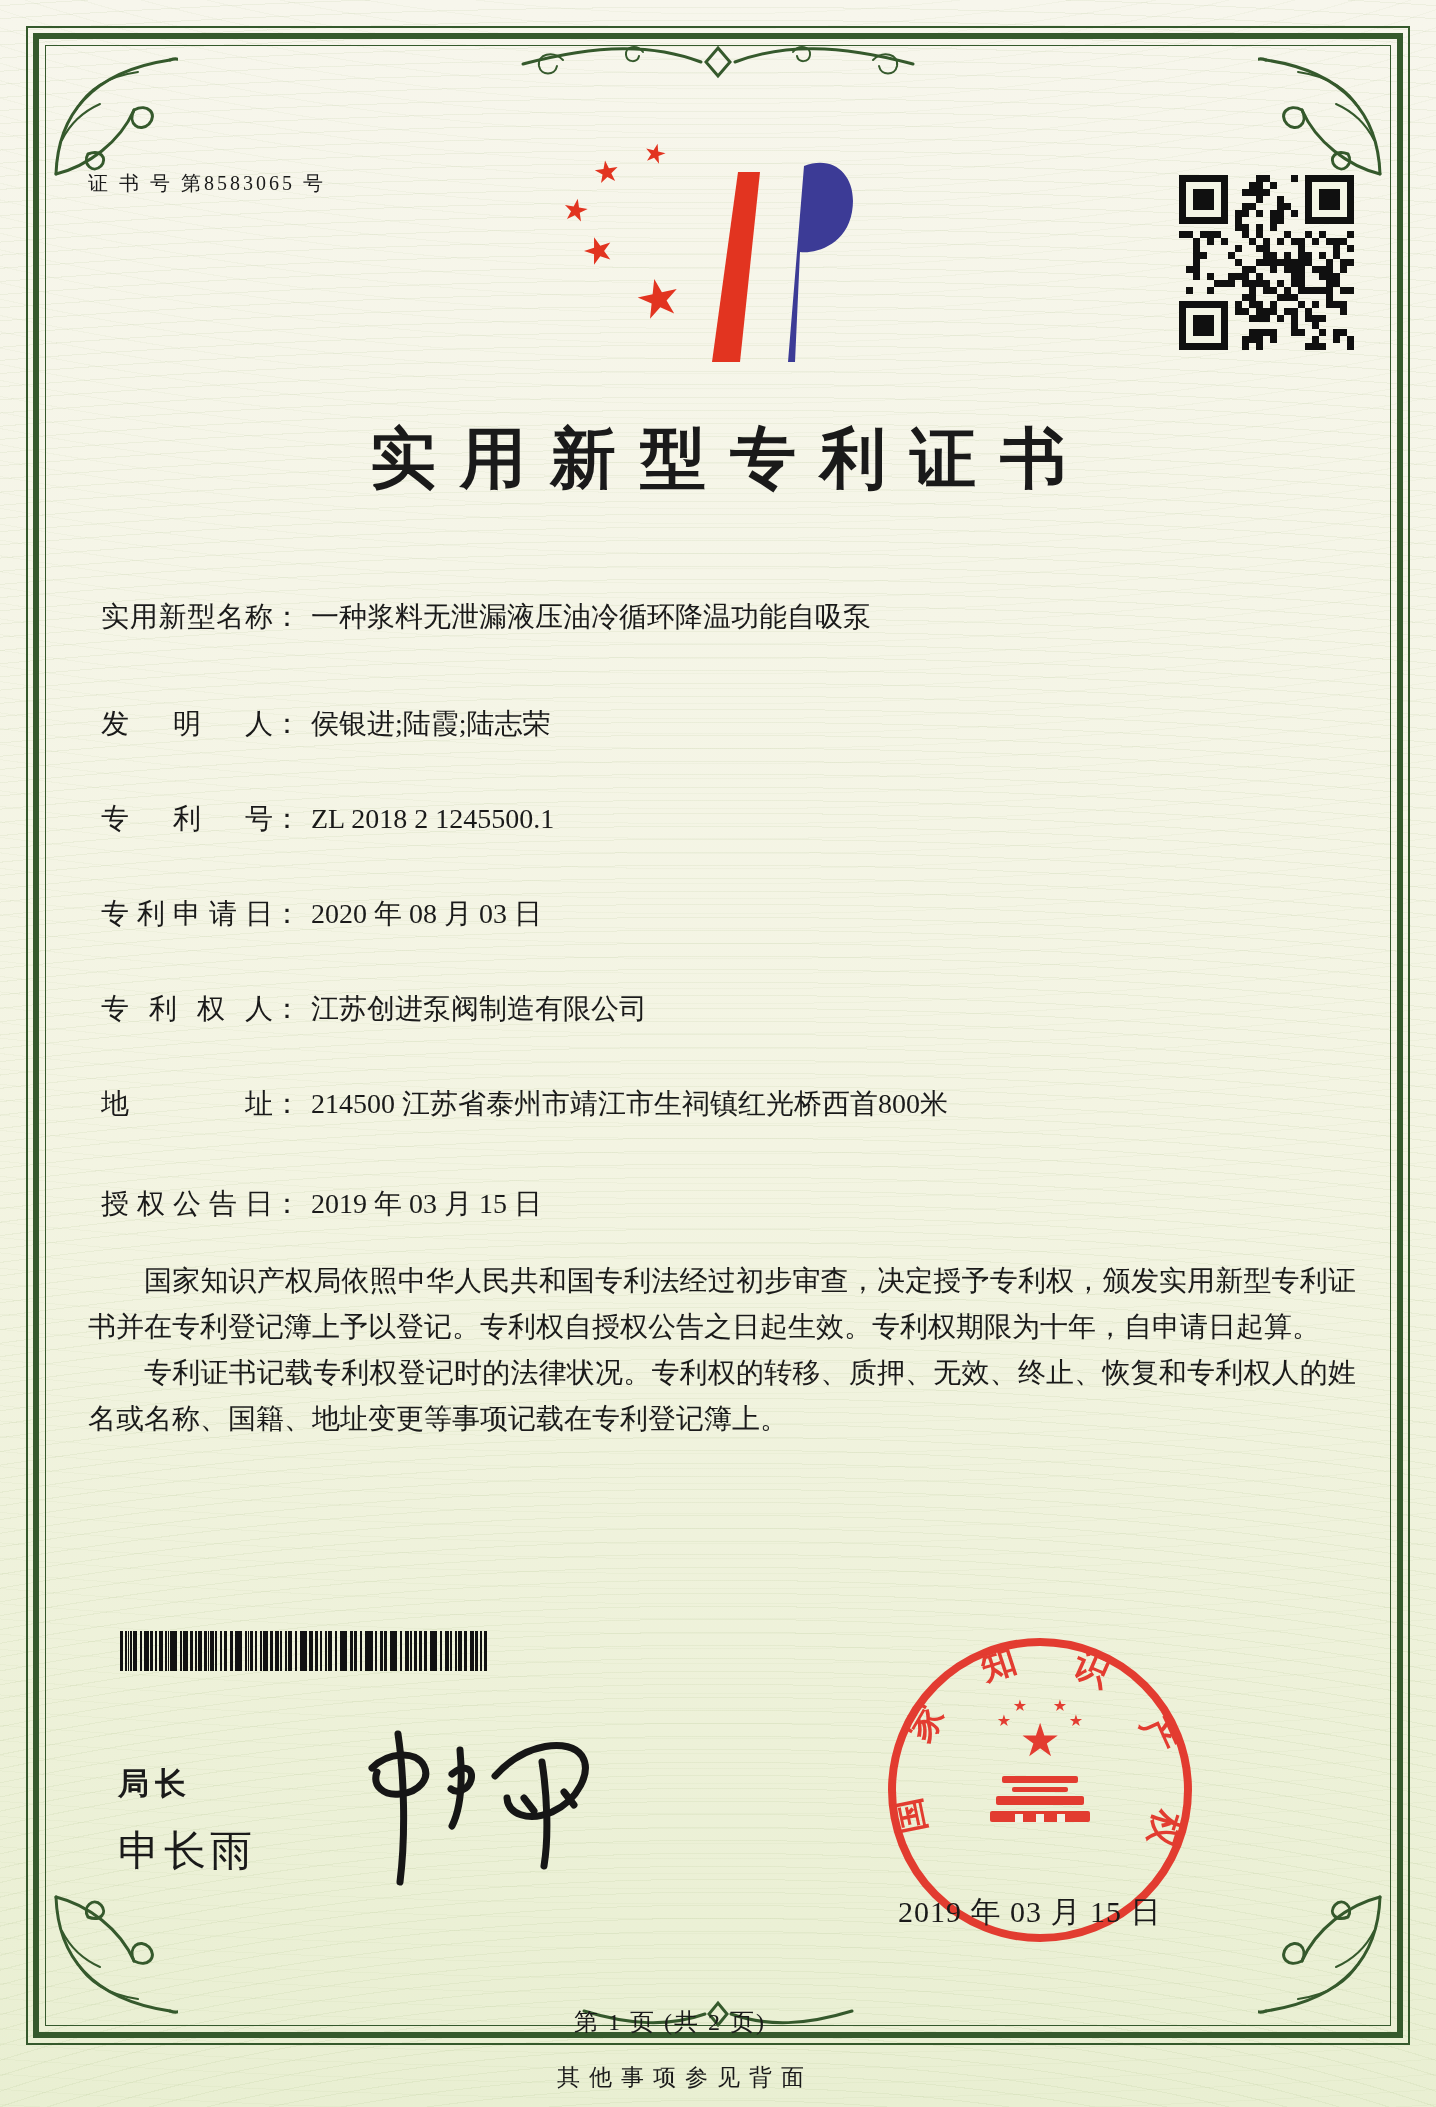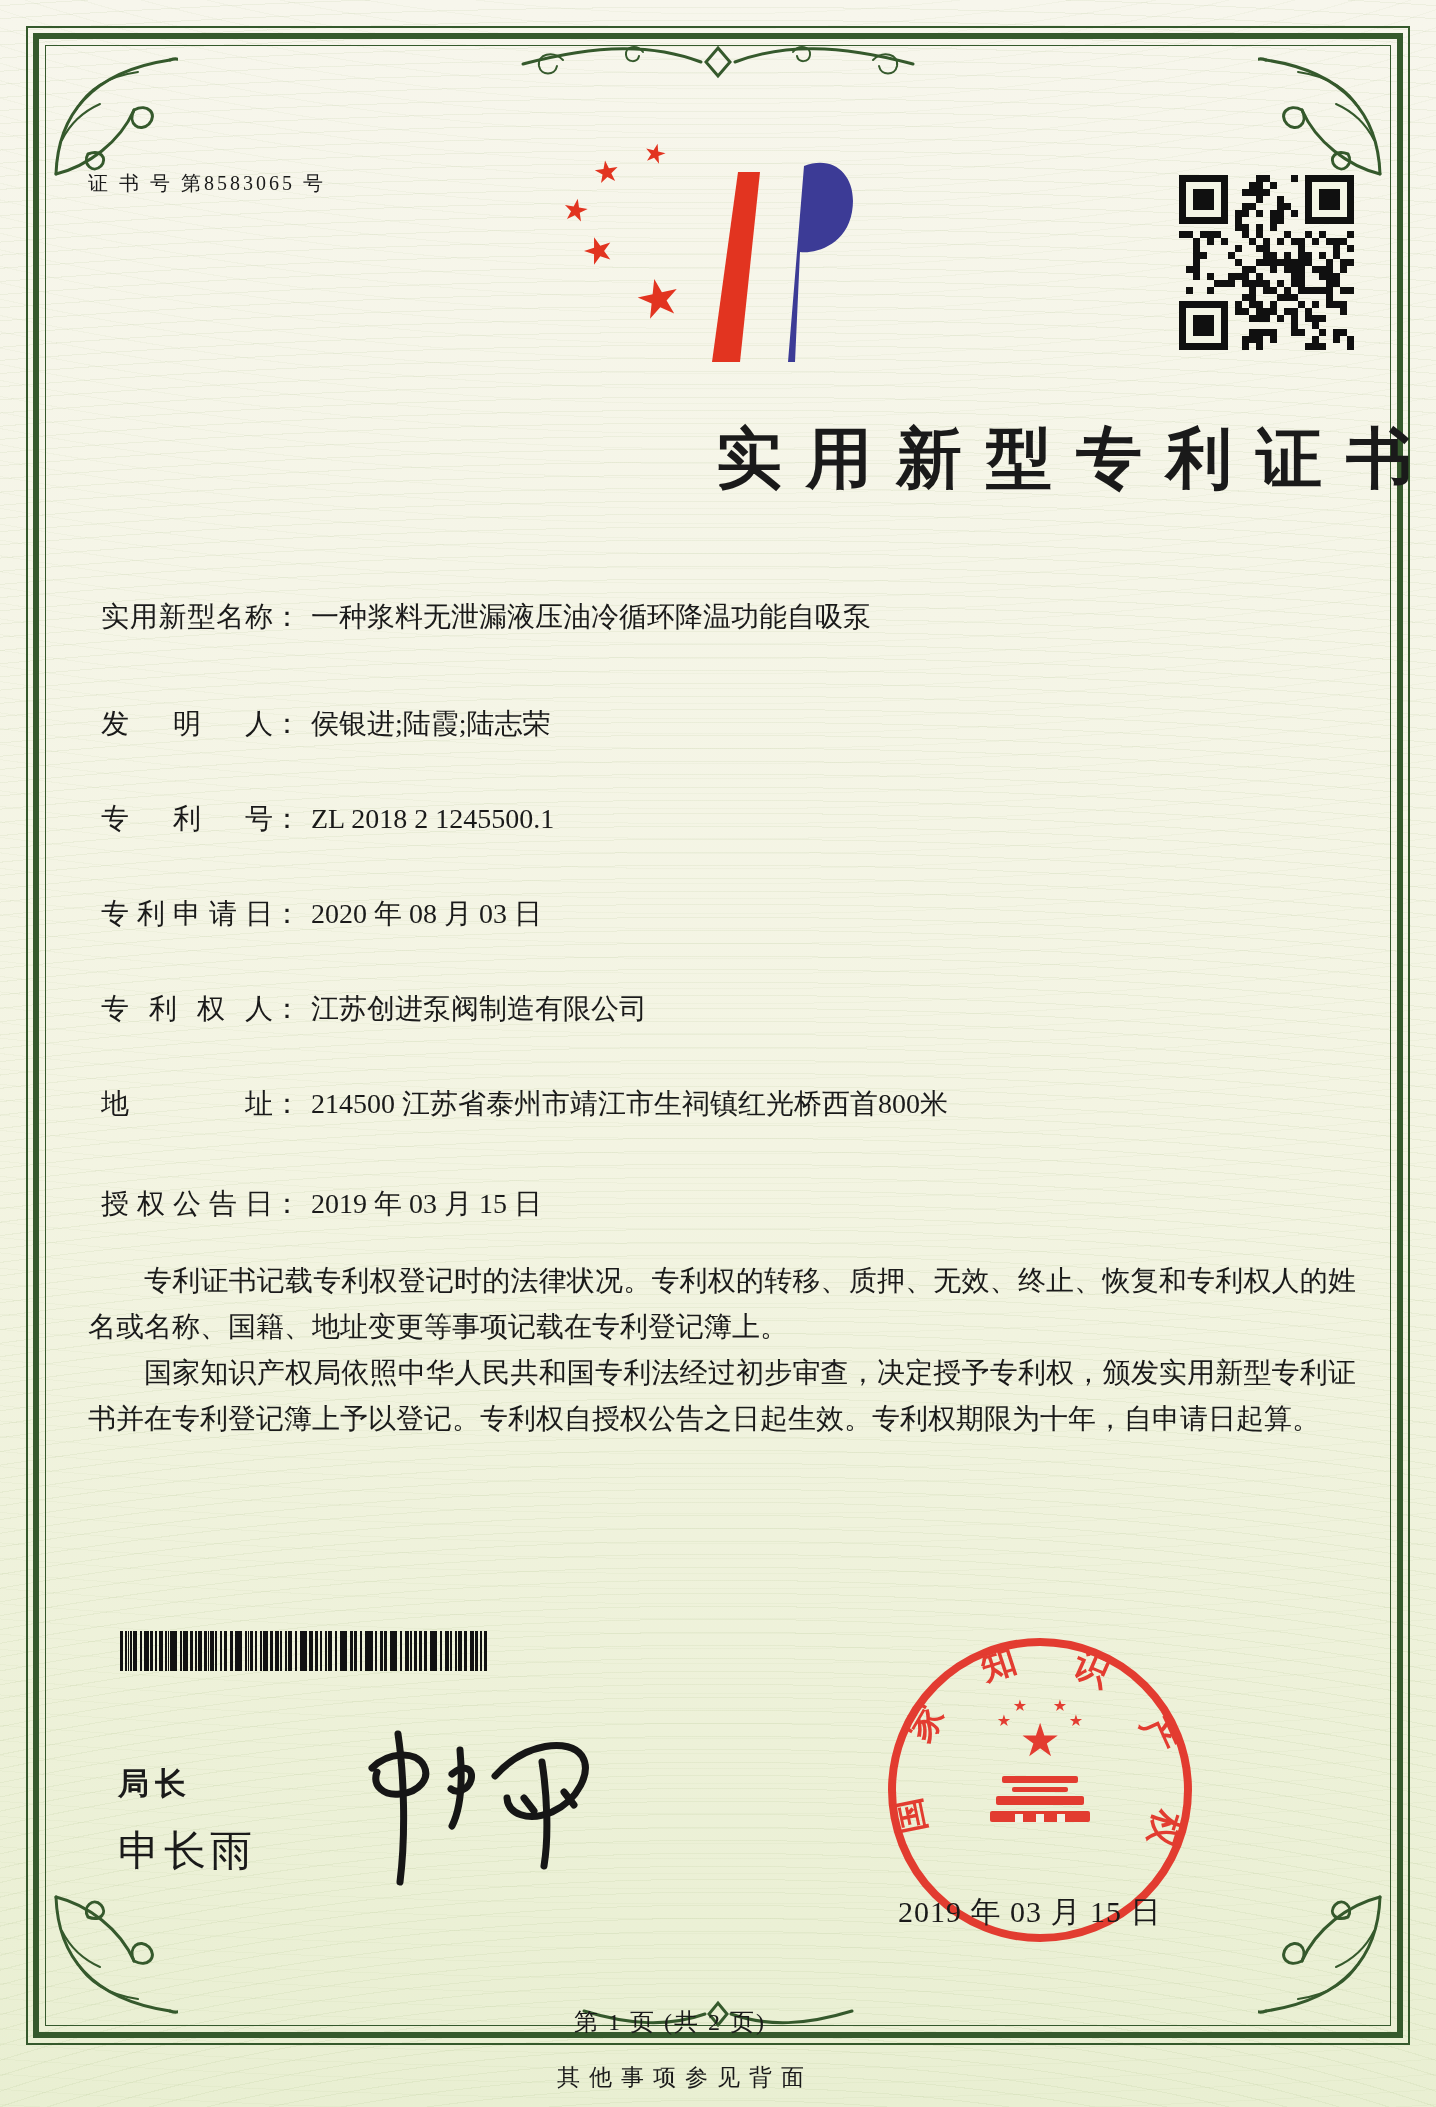--- a/index.html
+++ b/index.html
@@ -21,21 +21,21 @@
   .corner.tr{right:48px;top:48px;transform:scaleX(-1);}
   .corner.bl{left:48px;bottom:84px;transform:scaleY(-1);}
   .corner.br{right:48px;bottom:84px;transform:scale(-1,-1);}
   .mid-orn{position:absolute;left:50%;transform:translateX(-50%);}
   .mid-orn.top{top:38px;}
   .mid-orn.bottom{bottom:74px;transform:translateX(-50%) scaleY(-1);}
   
   .cert-no{position:absolute;left:88px;top:170px;font-size:20px;letter-spacing:3px;}
   .logo{position:absolute;left:550px;top:140px;width:320px;height:230px;}
   .qr{position:absolute;left:1176px;top:172px;width:184px;height:184px;}
-  .title{position:absolute;left:0;right:0;top:414px;text-align:right;
+  .title{position:absolute;left:0;right:0;top:414px;text-align:center;
          font-size:66px;font-weight:700;letter-spacing:24px;text-indent:24px;}
   
   .fields{position:absolute;left:88px;top:598px;width:1270px;}
   .frow{position:absolute;left:13px;white-space:nowrap;font-size:28px;}
   .flabel{display:inline-block;width:172px;text-align:justify;text-align-last:justify;vertical-align:top;}
   .fcolon{display:inline-block;margin:0 10px 0 0;}
   .grant2{position:absolute;left:553px;top:0;white-space:nowrap;}
   
   .paras{position:absolute;left:88px;top:1258px;width:1268px;font-size:28px;line-height:46px;text-align:justify;}
   .paras p{margin:0;text-indent:2em;}
@@ -358,22 +358,22 @@
     </div>
     <div class="frow" style="top:487px">
       <span class="flabel">地址</span><span class="fcolon">：</span><span class="fvalue">214500 江苏省泰州市靖江市生祠镇红光桥西首800米</span>
     </div>
     <div class="frow" style="top:587px">
       <span class="flabel">授权公告日</span><span class="fcolon">：</span><span class="fvalue">2019 年 03 月 15 日</span>
     </div>
   </div>
 
   <div class="paras">
+    <p>国家知识产权局依照中华人民共和国专利法经过初步审查，决定授予专利权，颁发实用新型专利证书并在专利登记簿上予以登记。专利权自授权公告之日起生效。专利权期限为十年，自申请日起算。</p>
     <p>专利证书记载专利权登记时的法律状况。专利权的转移、质押、无效、终止、恢复和专利权人的姓名或名称、国籍、地址变更等事项记载在专利登记簿上。</p>
-    <p>国家知识产权局依照中华人民共和国专利法经过初步审查，决定授予专利权，颁发实用新型专利证书并在专利登记簿上予以登记。专利权自授权公告之日起生效。专利权期限为十年，自申请日起算。</p>
   </div>
 
   <div class="barcode"></div>
 
   <div class="officer-title">局长</div>
   <div class="officer-name">申长雨</div>
 
   <svg class="signature" viewBox="0 0 270 190">
     <g fill="none" stroke="#161616" stroke-width="7" stroke-linecap="round">
       <path d="M42 56 C 58 40 86 38 94 54 C 100 66 90 80 70 82 C 54 84 42 74 47 60"></path>

